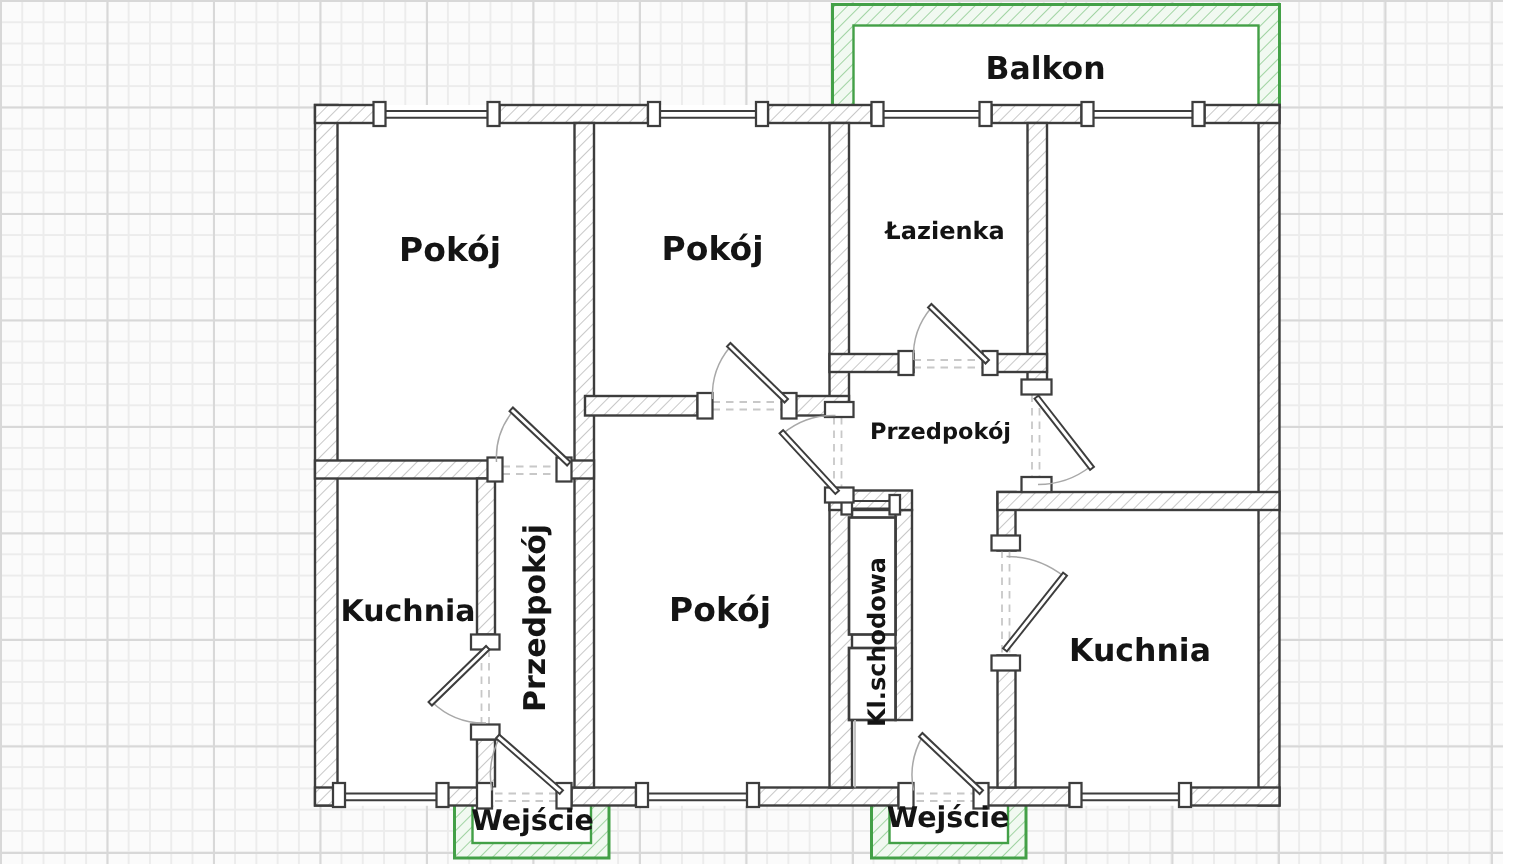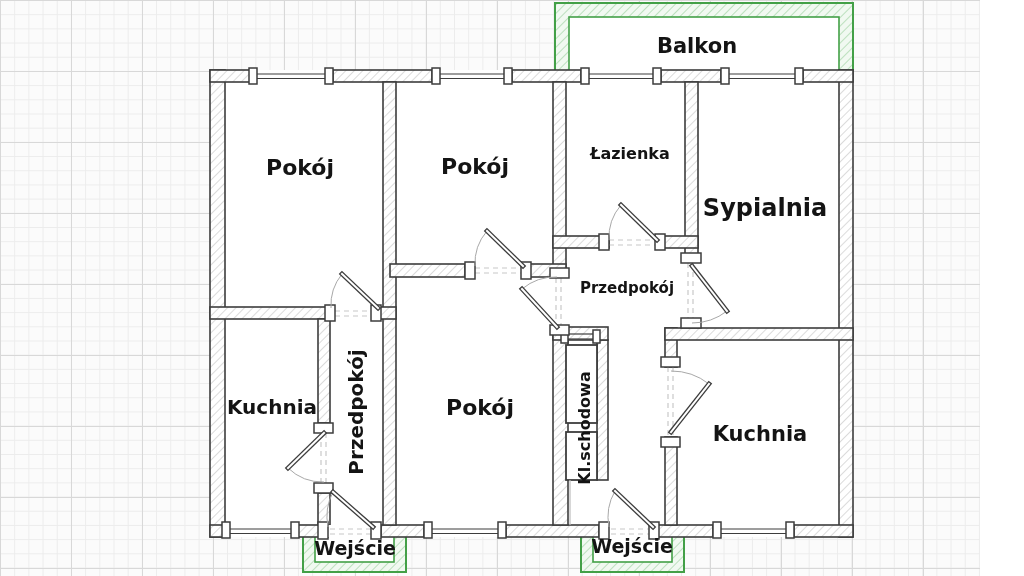--- a/index.html
+++ b/index.html
@@ -18,20 +18,21 @@
   .stage{
     position:relative;width:980px;height:576px;overflow:hidden;
     background-color:#fbfbfb;
     background-image:
       linear-gradient(var(--grid-major) 1px, transparent 1px),
       linear-gradient(90deg, var(--grid-major) 1px, transparent 1px),
       linear-gradient(var(--grid-minor) 1px, transparent 1px),
       linear-gradient(90deg, var(--grid-minor) 1px, transparent 1px);
     background-size:71px 71px,71px 71px,14.2px 14.2px,14.2px 14.2px;
     font-family:"DejaVu Sans",sans-serif;
+    padding-left:22px;
   }
   svg.plan{position:absolute;left:0;top:0;}
   .wall{fill:url(#hatch);stroke:var(--wall-stroke);stroke-width:1.6;}
   .footprint{fill:#ffffff;}
   .gap{fill:#ffffff;}
   .cap{fill:#ffffff;stroke:var(--wall-stroke);stroke-width:1.5;}
   .win-line{stroke:var(--wall-stroke);stroke-width:1.2;}
   .dash{stroke:var(--dash);stroke-width:1.2;stroke-dasharray:5 4;fill:none;}
   .leaf-outer{stroke:var(--wall-stroke);stroke-width:4.6;stroke-linecap:square;}
   .leaf-inner{stroke:#ffffff;stroke-width:2;stroke-linecap:square;}
@@ -262,21 +263,20 @@
         <line class="leaf-outer" x1="653" y1="527" x2="615" y2="491"></line>
         <line class="leaf-inner" x1="653" y1="527" x2="615" y2="491"></line>
       </g>
     </g>
   </svg>
 
   <div class="room-label" style="left:697px;top:46px;font-size:21px;">Balkon</div>
   <div class="room-label" style="left:300px;top:168px;font-size:22px;">Pokój</div>
   <div class="room-label" style="left:475px;top:167px;font-size:22px;">Pokój</div>
   <div class="room-label" style="left:630px;top:154px;font-size:16px;">Łazienka</div>
-  <div class="room-label" style="left:765px;top:208px;font-size:24px;">Sypialnia</div>
   <div class="room-label" style="left:627px;top:288px;font-size:15px;">Przedpokój</div>
   <div class="room-label" style="left:272px;top:407px;font-size:20px;">Kuchnia</div>
   <div class="room-label vertical" style="left:356px;top:412px;font-size:20px;">Przedpokój</div>
   <div class="room-label" style="left:480px;top:408px;font-size:22px;">Pokój</div>
   <div class="room-label vertical" style="left:585px;top:428px;font-size:16px;">Kl.schodowa</div>
   <div class="room-label" style="left:760px;top:434px;font-size:21px;">Kuchnia</div>
   <div class="room-label" style="left:355px;top:548px;font-size:19px;">Wejście</div>
   <div class="room-label" style="left:632px;top:546px;font-size:19px;">Wejście</div>
 </div>
 

